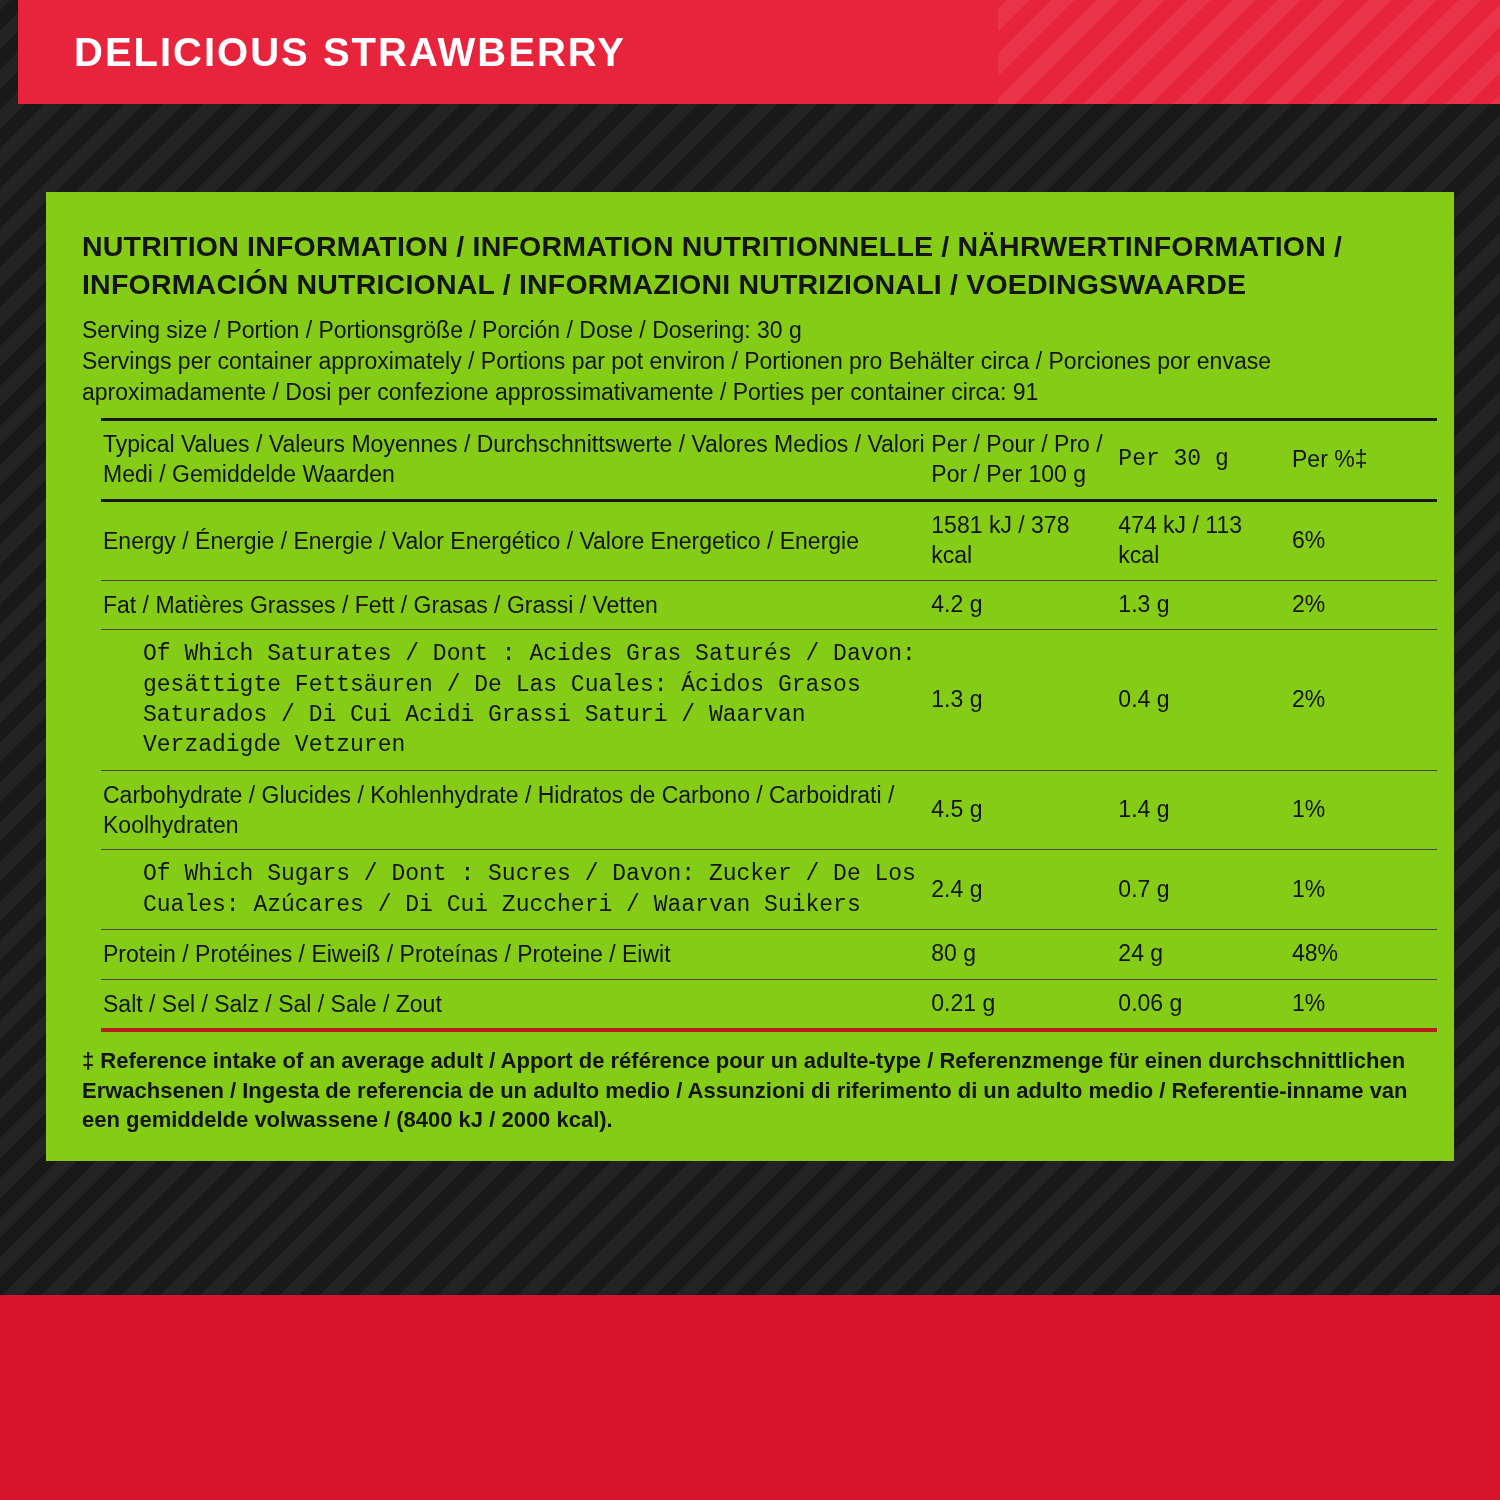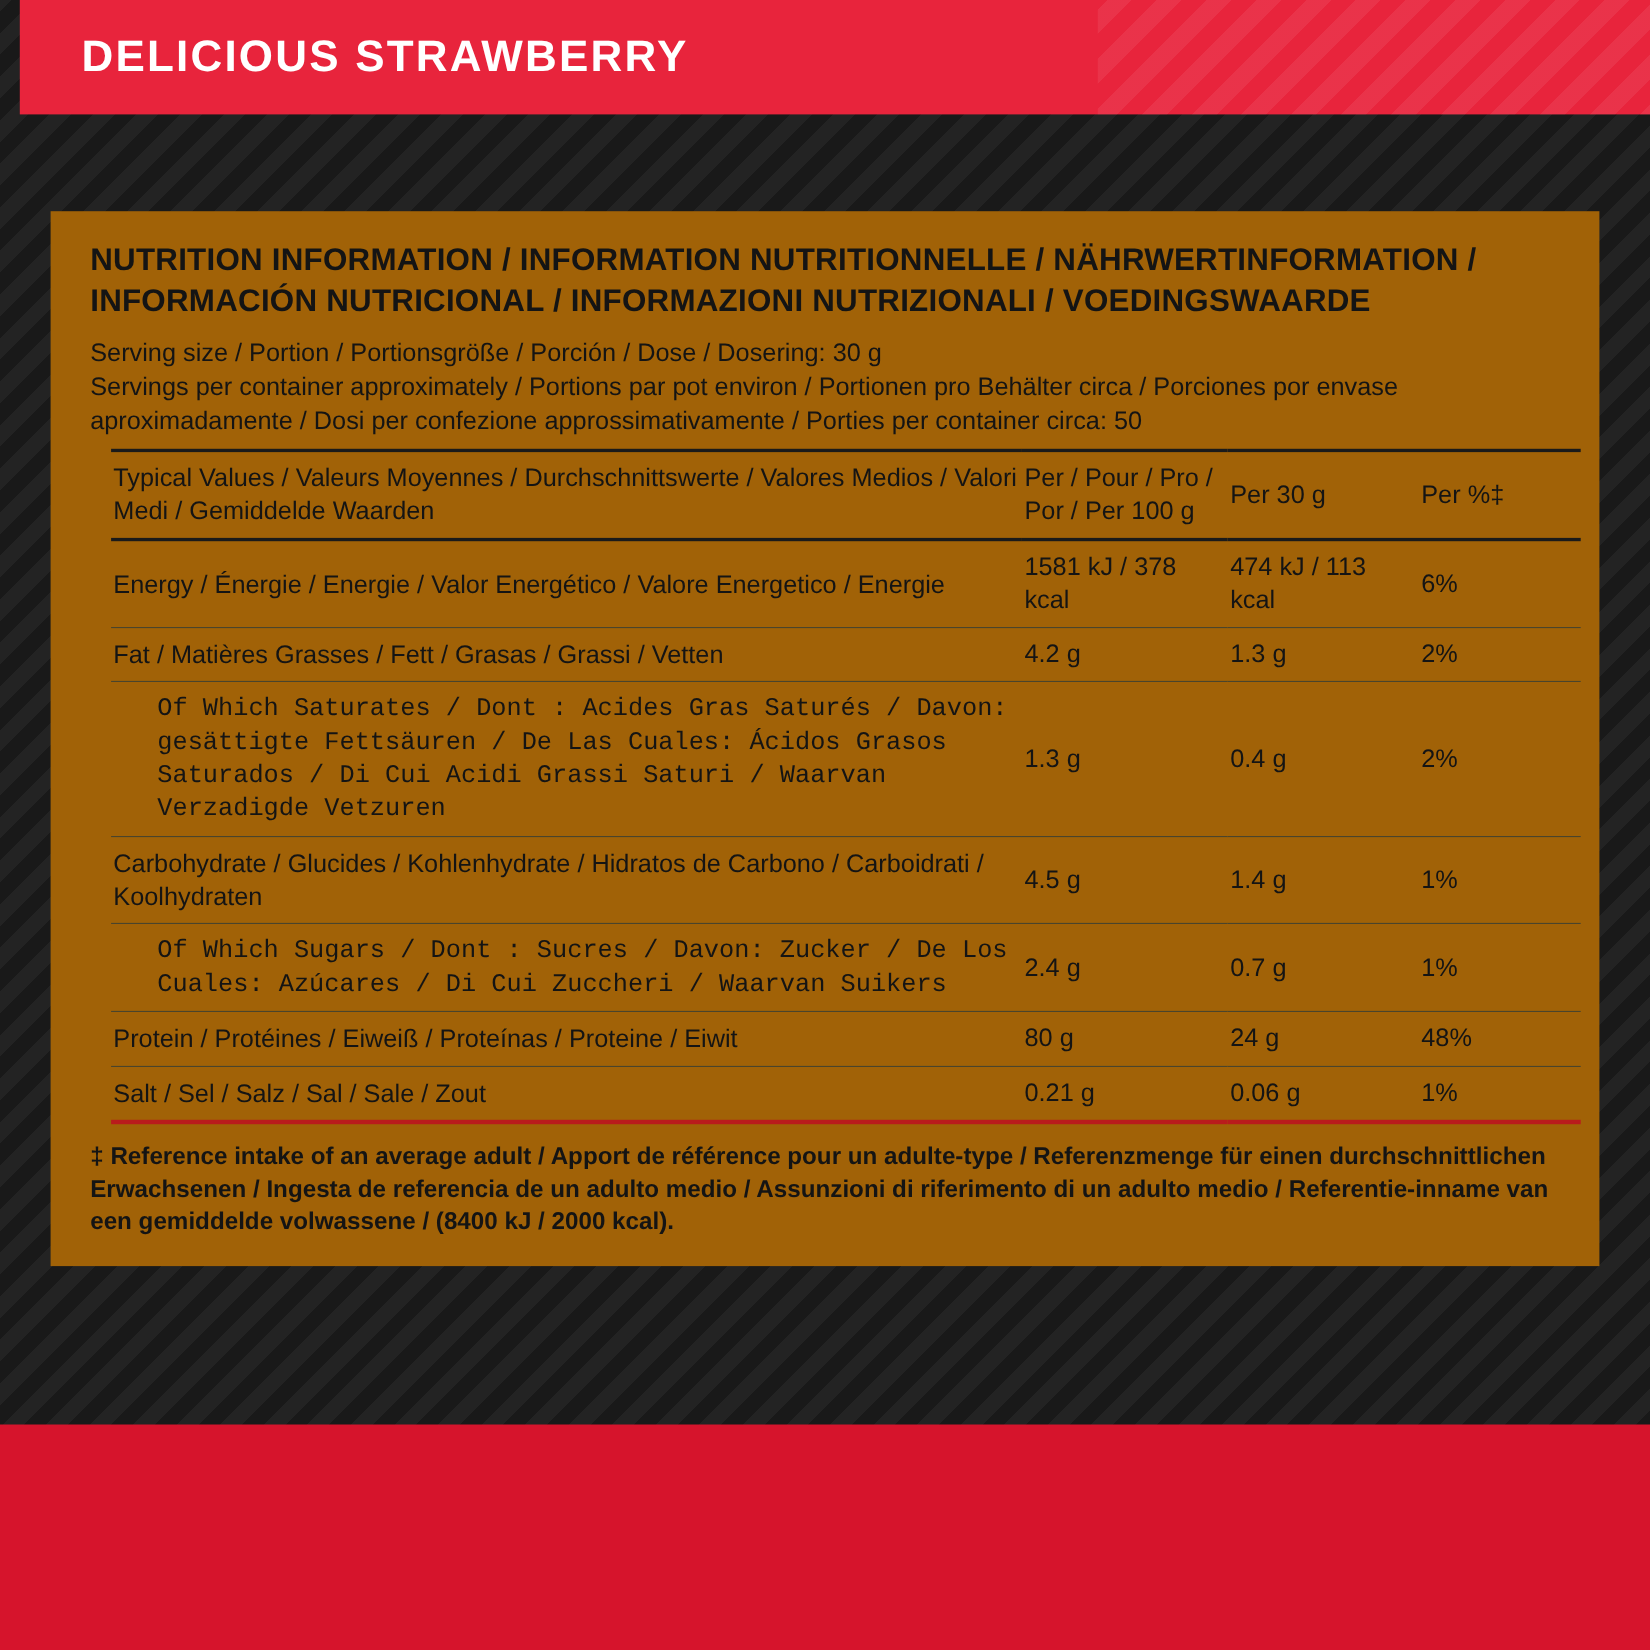--- a/index.html
+++ b/index.html
@@ -74,22 +74,22 @@
     height: 205px;
     background: #d6142c;
   }
 
   
   .panel {
     position: absolute;
     left: 46px;
     top: 192px;
     width: 1408px;
-    background: #a16207;
-    padding: 26px 36px 26px 36px;
+    background: #84cc16;
+    padding: 36px 36px 26px 36px;
     box-sizing: border-box;
     color: #141414;
   }
 
   .panel-heading {
     font-size: 28.5px;
     font-weight: bold;
     line-height: 1.32;
     letter-spacing: 0.2px;
     margin: 0 0 12px 0;
@@ -124,21 +124,21 @@
   thead th {
     border-bottom: 3px solid #1a1a1a;
     border-top: 3px solid #1a1a1a;
     font-weight: bold;
     padding-top: 11px;
     padding-bottom: 11px;
     line-height: 1.3;
   }
   th.col-label { width: 62%; }
   th.col-100 { width: 14%; text-align: center; }
-  th.col-30 { width: 13%; text-align: center; }
+  th.col-30 { width: 13%; text-align: center; font-family: Liberation Mono, monospace; }
   th.col-pct { width: 11%; text-align: right; }
 
   td.val { text-align: center; line-height: 1.3; }
   td.pct { text-align: right; line-height: 1.3; }
   td.label { line-height: 1.32; padding-right: 22px; }
   td.label.indent { padding-left: 42px; font-family: Liberation Mono, monospace; }
 
   .lastrow td { border-bottom: 4px solid #b91c1c; }
 
   .footnote {
@@ -157,21 +157,21 @@
   <div class="stripes"></div>
   <div class="banner-title">DELICIOUS STRAWBERRY</div>
 </div>
 
 <div class="panel">
 
   <div class="panel-heading">NUTRITION INFORMATION / INFORMATION NUTRITIONNELLE / NÄHRWERTINFORMATION / INFORMACIÓN NUTRICIONAL / INFORMAZIONI NUTRIZIONALI / VOEDINGSWAARDE</div>
 
   <div class="serving-block">
     <p class="serving-line">Serving size / Portion / Portionsgröße / Porción / Dose / Dosering: 30 g</p>
-    <p class="serving-line">Servings per container approximately / Portions par pot environ / Portionen pro Behälter circa / Porciones por envase aproximadamente / Dosi per confezione approssimativamente / Porties per container circa: 50</p>
+    <p class="serving-line">Servings per container approximately / Portions par pot environ / Portionen pro Behälter circa / Porciones por envase aproximadamente / Dosi per confezione approssimativamente / Porties per container circa: 91</p>
   </div>
 
   <table class="nutri">
     <thead>
       <tr>
         <th class="col-label">Typical Values / Valeurs Moyennes / Durchschnittswerte / Valores Medios / Valori Medi / Gemiddelde Waarden</th>
         <th class="col-100">Per / Pour / Pro / Por / Per 100 g</th>
         <th class="col-30">Per 30 g</th>
         <th class="col-pct">Per %‡</th>
       </tr>

